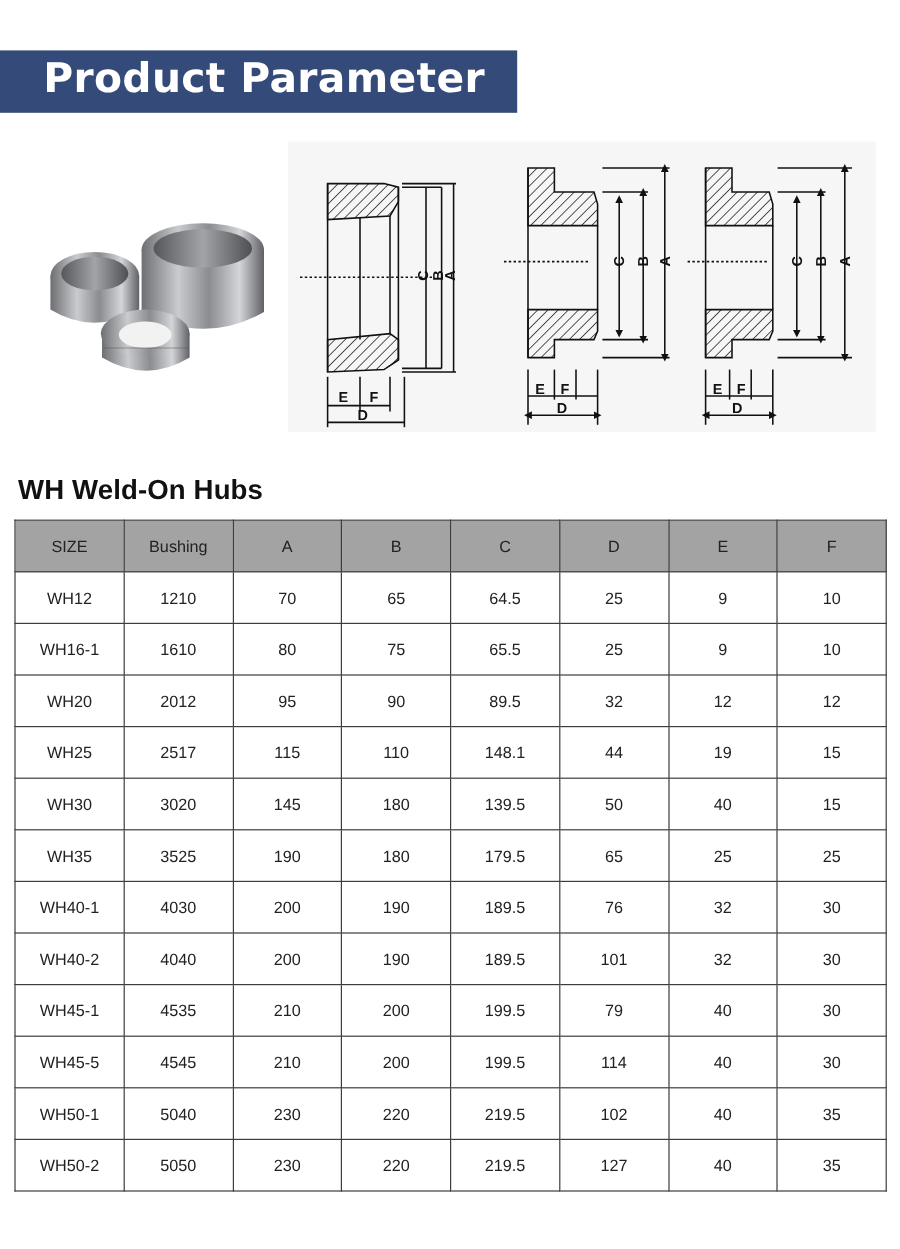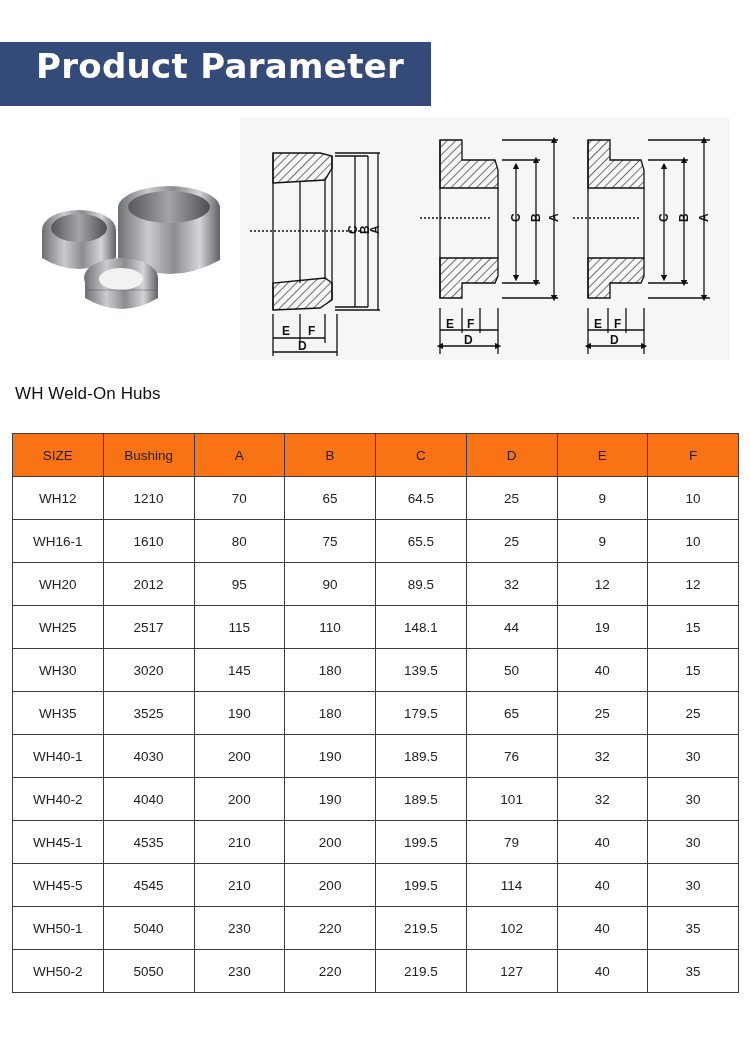--- a/index.html
+++ b/index.html
@@ -1,25 +1,25 @@
 <!DOCTYPE html>
 <html><head>
 <meta charset="utf-8">
 <style>
   html, body { margin: 0; padding: 0; background: #ffffff; }
   body { width: 750px; height: 1041px; position: relative; overflow: hidden; font-family: "Liberation Sans", sans-serif; }
-  .banner { position: absolute; left: 0; top: 42px; width: 431px; height: 64px; background: #344a78; }
+  .banner { position: absolute; left: 0; top: 42px; width: 431px; height: 52px; background: #344a78; }
   .banner-title { position: absolute; left: 36px; top: 1px; color: #ffffff; font-family: "DejaVu Sans", sans-serif; font-weight: bold; font-size: 34px; line-height: 46px; letter-spacing: 0.3px; }
   .photo { position: absolute; left: 30px; top: 180px; width: 200px; height: 140px; }
   .diagram-panel { position: absolute; left: 240px; top: 118px; width: 490px; height: 242px; background: #f6f6f6; }
   .diagram-panel svg { position: absolute; left: 0; top: 0; }
-  .section-title { position: absolute; left: 15px; top: 384px; font-weight: normal; font-size: 17px; color: #111111; letter-spacing: 0.1px; }
+  .section-title { position: absolute; left: 15px; top: 395px; font-weight: bold; font-size: 23px; color: #111111; letter-spacing: 0.1px; }
   table.spec { position: absolute; left: 12px; top: 433px; width: 727px; border-collapse: collapse; table-layout: fixed; }
   table.spec th, table.spec td { border: 1.5px solid #3d3d3d; text-align: center; font-size: 13.5px; color: #222222; padding: 0; }
-  table.spec th { background: #f97316; font-weight: normal; height: 42px; }
+  table.spec th { background: #a3a3a3; font-weight: normal; height: 42px; }
   table.spec td { background: #ffffff; height: 42px; }
 </style>
 </head>
 <body>
 
 <div class="banner">
   <div class="banner-title">Product Parameter</div>
 </div>
 
 <div class="photo">

